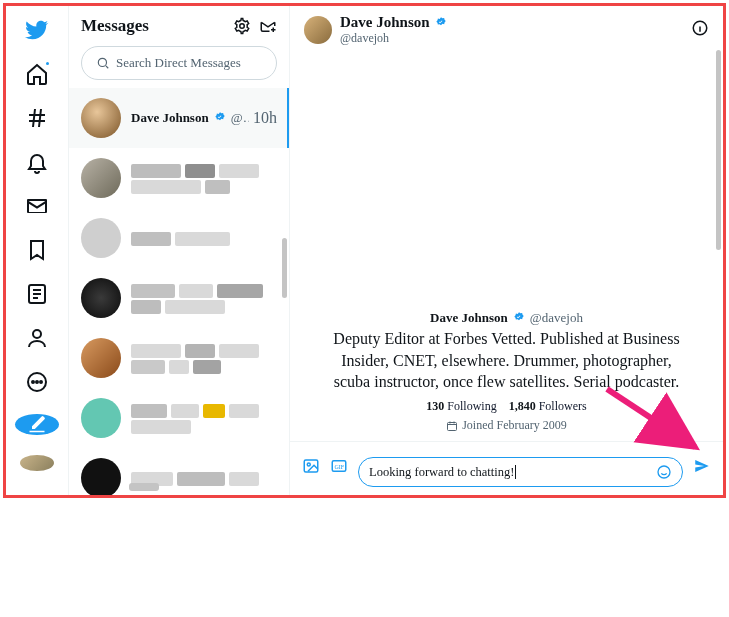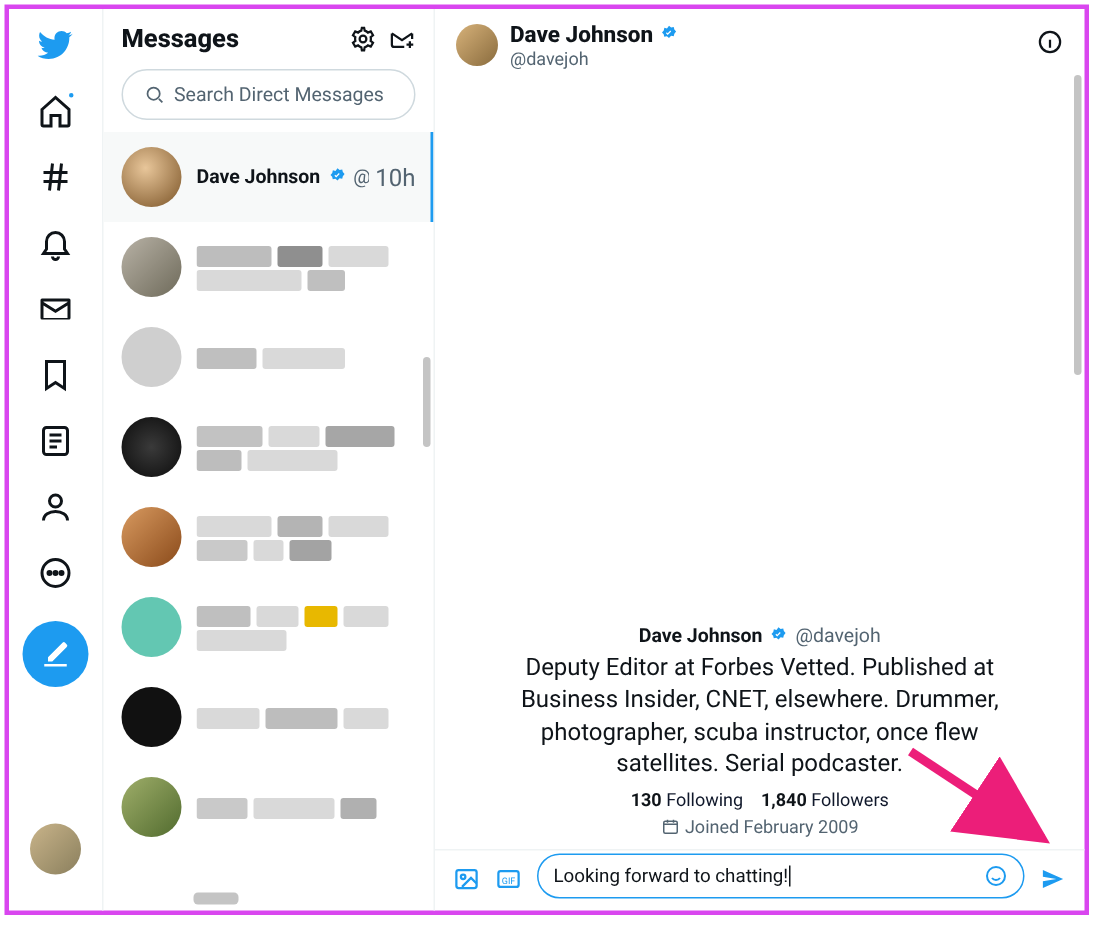--- a/index.html
+++ b/index.html
@@ -4,27 +4,28 @@
 <style>
   * { box-sizing: border-box; margin: 0; padding: 0; }
   body {
     font-family: -apple-system, BlinkMacSystemFont, "Segoe UI", Roboto, Helvetica, Arial, sans-serif;
     background: #fff;
     width: 729px;
     height: 617px;
     overflow: hidden;
   }
   .frame {
-    border: 3px solid #d946ef;
+    border: 3px solid #ef4444;
     width: 723px;
-    height: 607px;
+    height: 495px;
     margin: 3px;
     display: flex;
     position: relative;
     background: #fff;
+    font-family: Liberation Serif, serif;
   }
   
   .nav-rail {
     width: 62px;
     padding-top: 12px;
     display: flex;
     flex-direction: column;
     align-items: center;
     gap: 20px;
   }
@@ -138,22 +139,22 @@
     font-size: 13px; font-weight: 700; margin-bottom: 2px;
   }
   .profile-handle { font-weight: 400; color: #536471; }
   .profile-bio { font-size: 16px; color: #0f1419; line-height: 1.35; margin-bottom: 6px; }
   .profile-stats { font-size: 12px; margin-bottom: 4px; }
   .profile-stats b { color: #0f1419; }
   .profile-stats span { color: #0f172a; }
   .profile-join { color: #536471; display:flex; align-items:center; justify-content:center; gap:4px;}
   .profile-join svg { width: 12px; height: 12px; }
   .msg-input-bar {
-    display: flex; align-items: flex-end; gap: 10px;
-    padding: 2px 12px 8px 12px;
+    display: flex; align-items: flex-start; gap: 10px;
+    padding: 15px 12px 8px 12px;
     border-top: 1px solid #eff3f4;
   }
   .input-icon { color: #1d9bf0; cursor: pointer; }
   .input-icon svg { width: 18px; height: 18px; }
   .msg-input {
     flex: 1; border: 1px solid #1d9bf0; border-radius: 16px;
     height: 30px; display: flex; align-items: center;
     padding: 0 10px; font-size: 12.5px; color: #0f1419;
     justify-content: space-between;
   }

